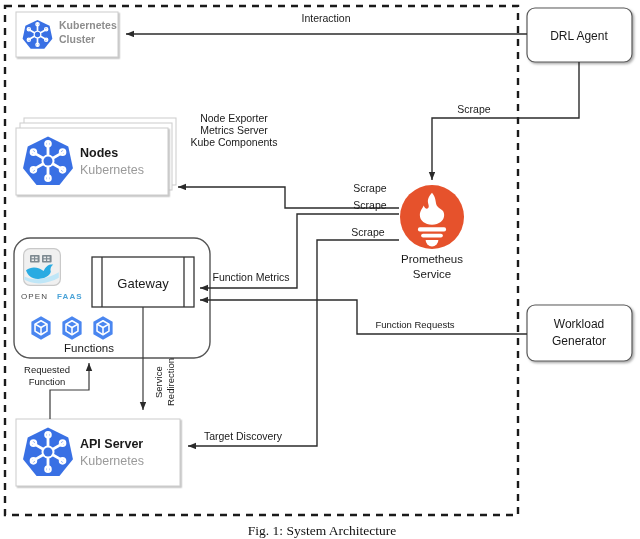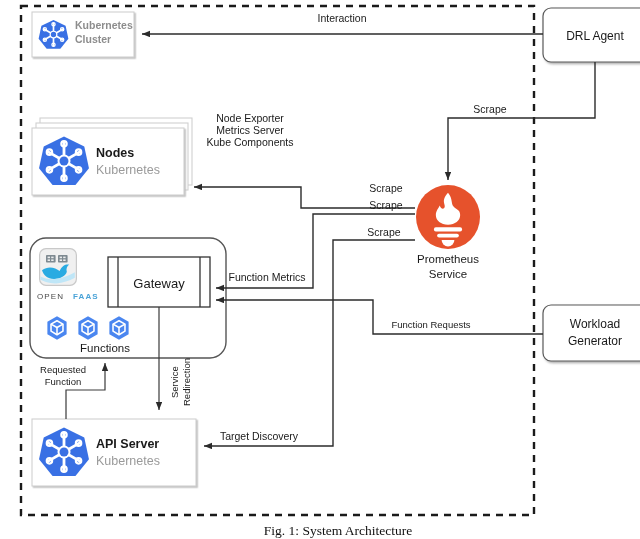--- a/index.html
+++ b/index.html
@@ -1,18 +1,18 @@
 <!DOCTYPE html>
 <html><head>
 <meta charset="utf-8">
 <style>
   html,body{margin:0;padding:0;background:#ffffff;}
   body{width:640px;height:539px;overflow:hidden;
        font-family:"Liberation Sans","DejaVu Sans",sans-serif;}
-  #stage{position:relative;width:580px;height:539px;background:#fff;margin-left:16px;}
+  #stage{position:relative;width:580px;height:539px;background:#fff;}
   svg{display:block;}
   .lbl{font-family:"Liberation Sans","DejaVu Sans",sans-serif;font-size:10.5px;fill:#1a1a1a;}
   .lbl-sm{font-family:"Liberation Sans","DejaVu Sans",sans-serif;font-size:9.5px;fill:#1a1a1a;}
   .box-title{font-family:"Liberation Sans","DejaVu Sans",sans-serif;font-size:12px;fill:#1a1a1a;}
   .k8s-name{font-family:"Liberation Sans","DejaVu Sans",sans-serif;font-size:12.5px;font-weight:bold;fill:#1a1a1a;}
   .k8s-sub{font-family:"Liberation Sans","DejaVu Sans",sans-serif;font-size:12.5px;fill:#9a9a9a;}
   .k8s-gray{font-family:"Liberation Sans","DejaVu Sans",sans-serif;font-size:10.5px;font-weight:bold;fill:#8d8d8d;}
   .gw-title{font-family:"Liberation Sans","DejaVu Sans",sans-serif;font-size:13px;fill:#1a1a1a;}
   .prom-title{font-family:"Liberation Sans","DejaVu Sans",sans-serif;font-size:11.5px;fill:#1a1a1a;}
   .faas-word{font-family:"Liberation Sans","DejaVu Sans",sans-serif;font-size:8px;letter-spacing:1.1px;fill:#4a4a4a;}

